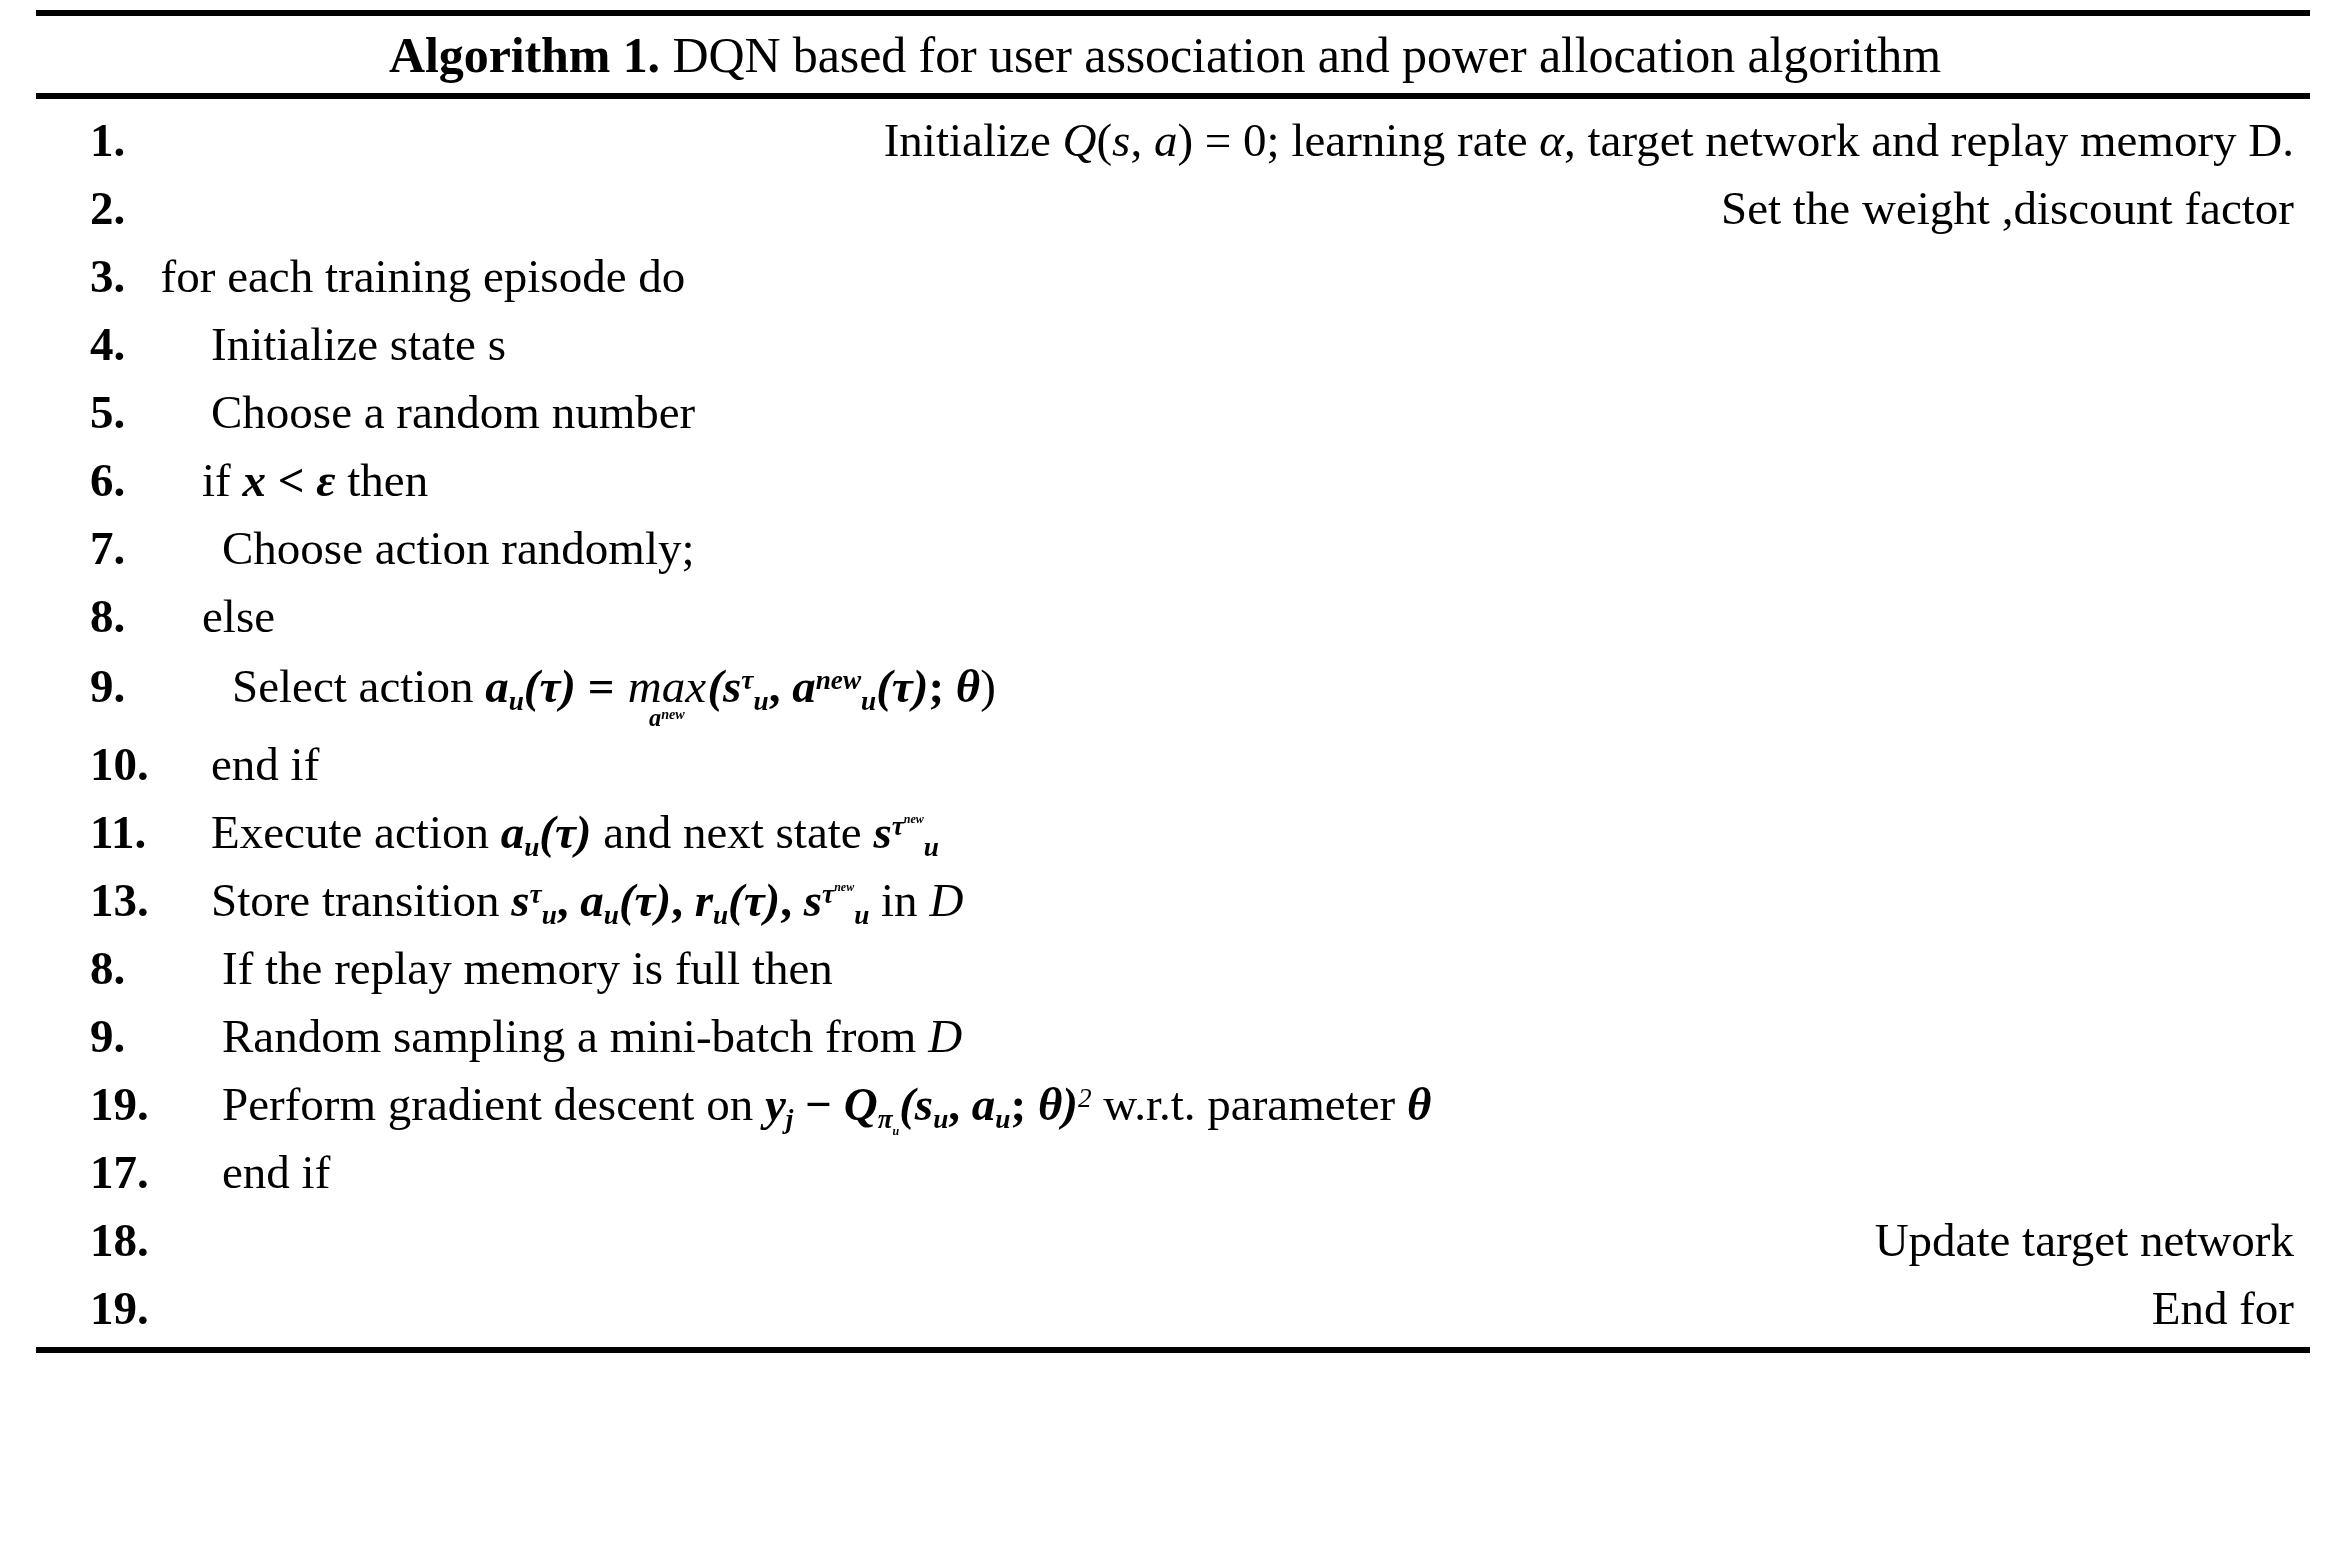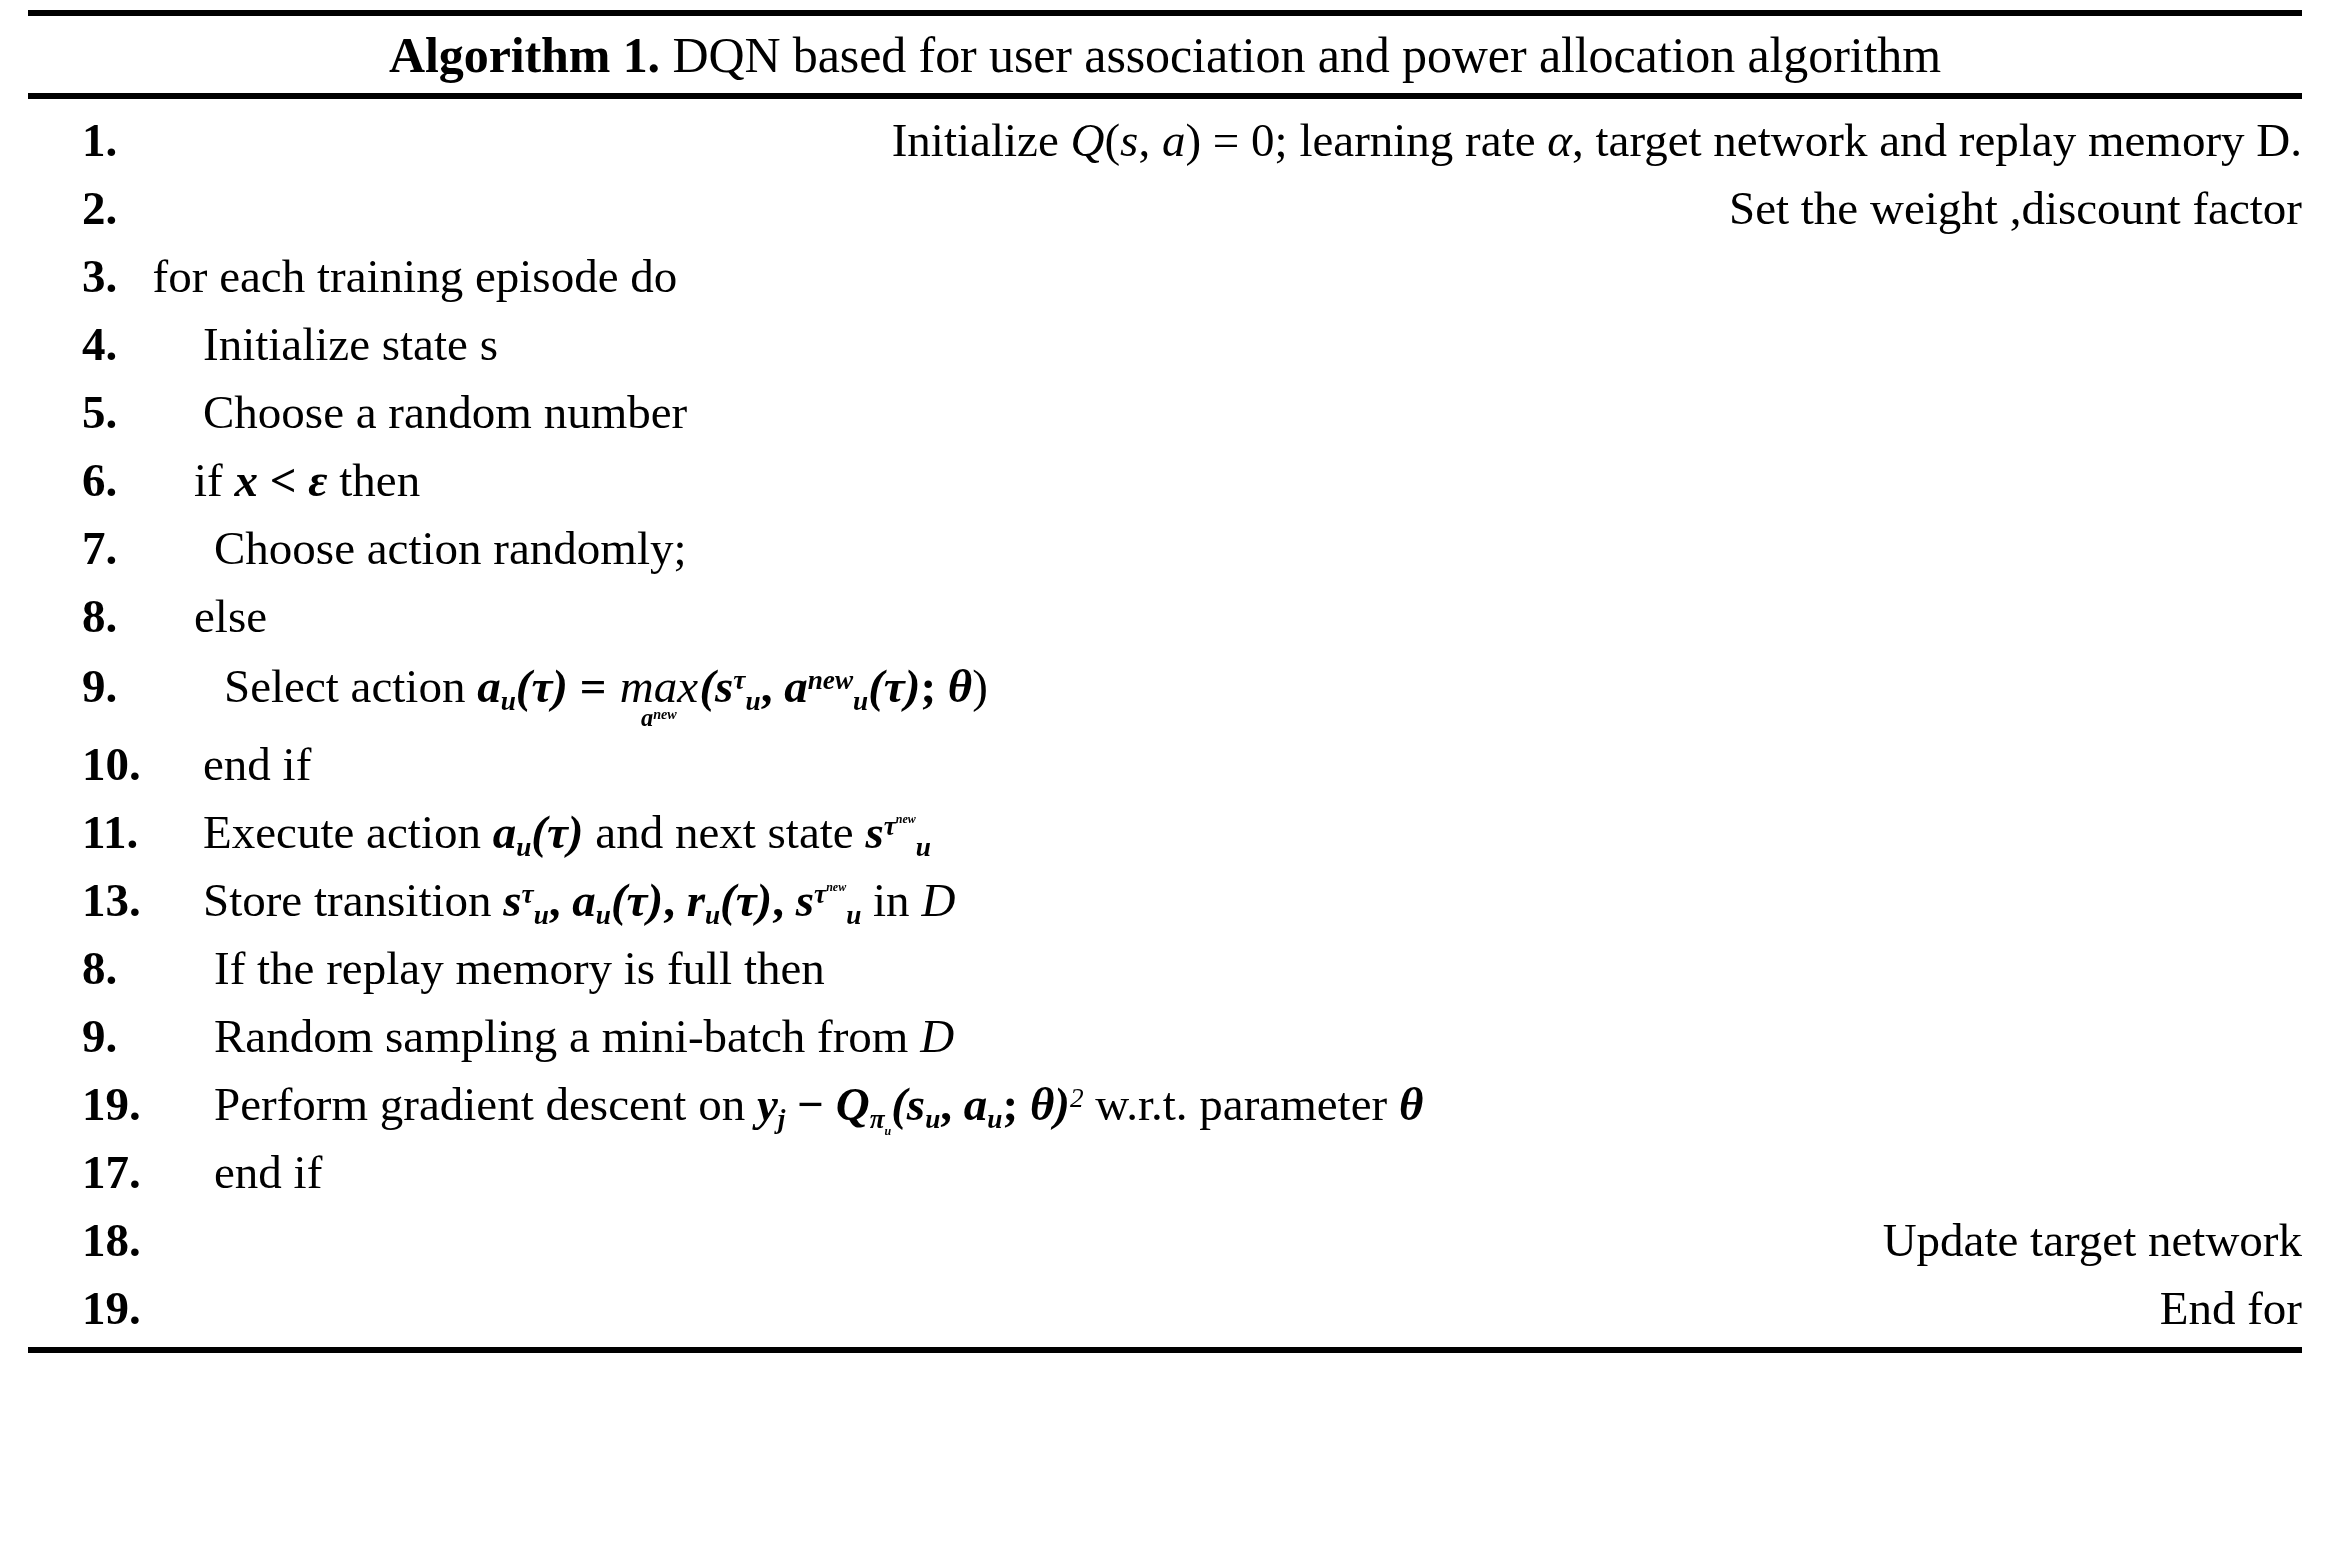--- a/index.html
+++ b/index.html
@@ -15,21 +15,21 @@
     overflow: hidden;
   }
 
   #algorithm-box {
     position: absolute;
     left: 0px;
     top: 0px;
     width: 2330px;
     height: 1228px;
     box-sizing: border-box;
-    padding: 0 28px;
+    padding: 0 36px;
   }
 
   .rule {
     background: #000000;
     width: 2274px;
     margin: 0 auto;
   }
   .rule-top    { height: 6.3px;  margin-top: 9.8px; }
   .rule-mid    { height: 6.3px;  margin-top: 0px;  }
   .rule-bottom { height: 6.3px;  margin-top: 4.2px;  }

